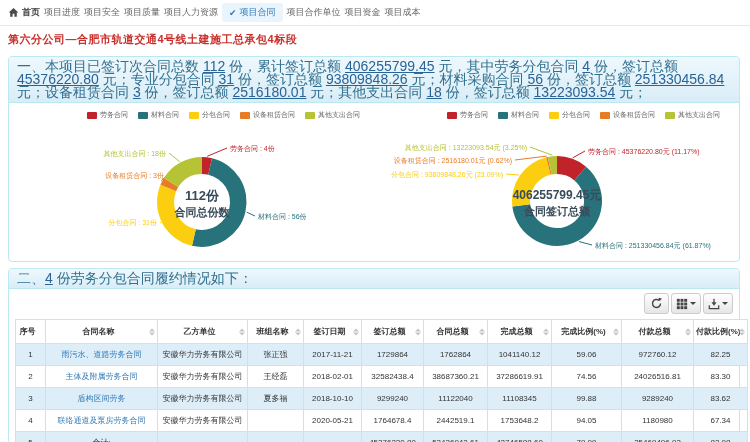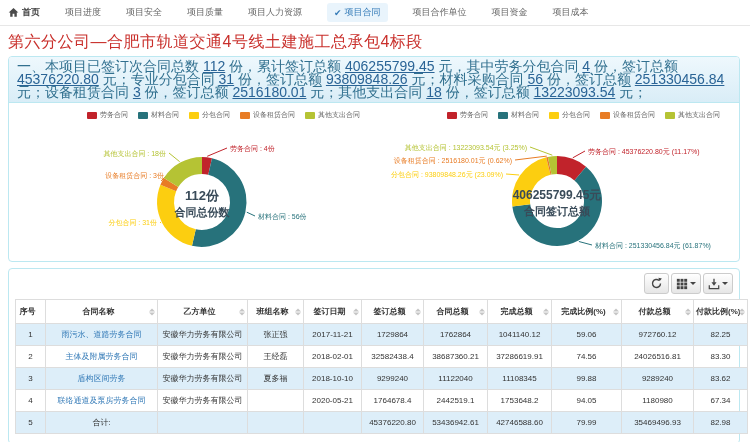--- a/index.html
+++ b/index.html
@@ -1,29 +1,29 @@
 <!DOCTYPE html>
 <html><head>
 <meta charset="utf-8">
 <style>
   * { margin:0; padding:0; box-sizing:border-box; }
   html,body { background:#fff; }
   body { font-family:"Liberation Sans","DejaVu Sans",sans-serif; }
   .screen { position:relative; width:750px; height:442px; background:#fff; overflow:hidden; }
 
   
-  .topnav { display:flex; align-items:center; height:26px; padding:0 8px; gap:25px;
+  .topnav { display:flex; align-items:center; height:26px; padding:0 8px; gap:4px;
             border-bottom:1px solid #e7e7e7; background:#fff; }
   .nav-item { font-size:9px; color:#666; cursor:pointer; display:inline-flex; align-items:center; gap:3px; white-space:nowrap; }
   .nav-item.home { color:#444; font-weight:bold; }
   .nav-item.active { color:#337ab7; background:#e9f4fc; padding:3px 7px; border-radius:3px; }
   .nav-check { color:#337ab7; font-size:9px; }
 
   
-  .page-title { margin:6px 8px 5px; font-size:16px; font-weight:normal; color:#c9302c; letter-spacing:.5px; }
+  .page-title { margin:6px 8px 5px; font-size:11px; font-weight:bold; color:#c9302c; letter-spacing:.5px; }
 
   
   .panel { position:absolute; left:8px; width:732px; border:1px solid #bce8f1; border-radius:4px; background:#fff; }
   .panel-heading { padding:3px 8px; font-size:14px; line-height:13px; color:#31708f;
                    background:linear-gradient(#eef8fd,#d9edf7); border-bottom:1px solid #bce8f1;
                    border-radius:3px 3px 0 0; }
   .num-link { color:#2a6496; text-decoration:underline; cursor:pointer; }
 
   #panel-contracts { top:56px; height:206px; }
   .chart-body { position:relative; height:171px; }
@@ -178,20 +178,21 @@
           <path d="M172.86 35.94 A45 45 0 0 1 182.00 35.00 L182.00 53.00 A27 27 0 0 0 176.52 53.56 Z" fill="#b5c334"></path>
           <polyline points="177.3,34.2 155,26" fill="none" stroke="#b5c334" stroke-width="1"></polyline>
           <text x="152" y="29" text-anchor="end" font-size="7" fill="#b5c334">其他支出合同 : 13223093.54元 (3.25%)</text>
           <text x="182" y="78" text-anchor="middle" font-size="12" font-weight="bold" fill="#394b59">406255799.45元</text>
           <text x="182" y="94" text-anchor="middle" font-size="11" font-weight="bold" fill="#394b59">合同签订总额</text>
         </svg>
     </div>
   </section>
 
   <section class="panel" id="panel-table">
+    <div class="panel-heading" id="section2-title"><span class="">二、</span><span class="num-link">4</span><span class=""> 份劳务分包合同履约情况如下：</span></div>
     <div class="table-body">
       <div class="toolbar">
         <span class="tool-btn">
           <svg width="13" height="13" viewBox="0 0 14 14">
             <path d="M11.3 7a4.3 4.3 0 1 1-1.5-3.3" stroke="#444" stroke-width="1.5" fill="none"></path>
             <polygon points="9,0.8 12.8,1.6 10.3,4.6" fill="#444"></polygon>
           </svg>
         </span>
         <span class="tool-btn">
           <svg width="12" height="12" viewBox="0 0 14 14">

